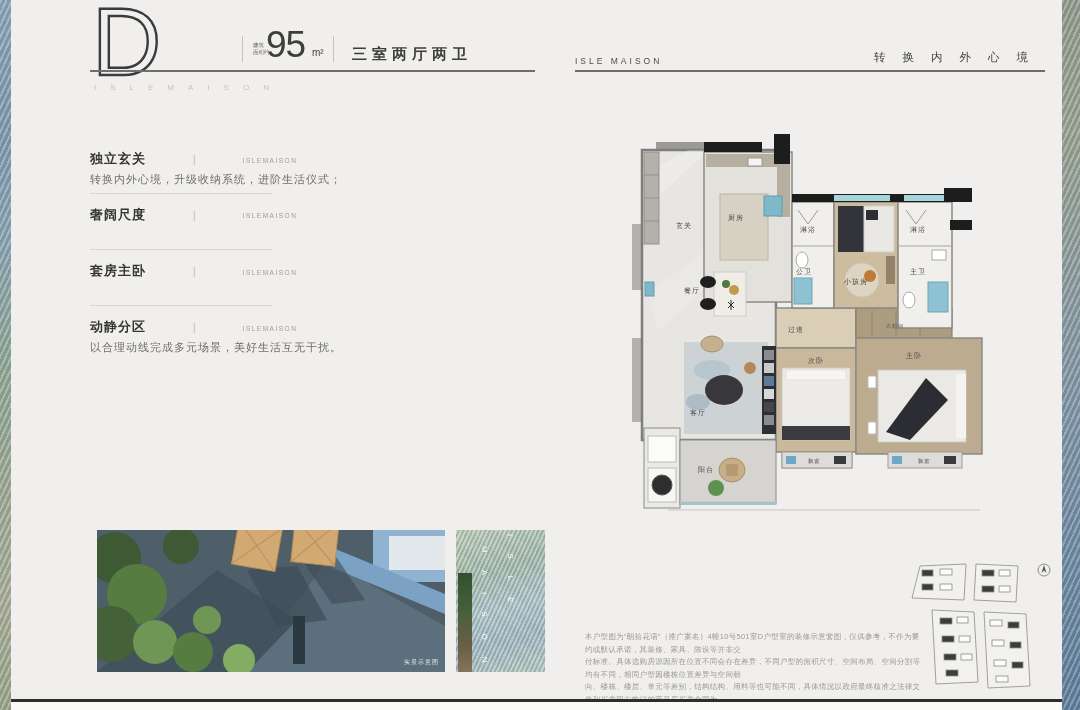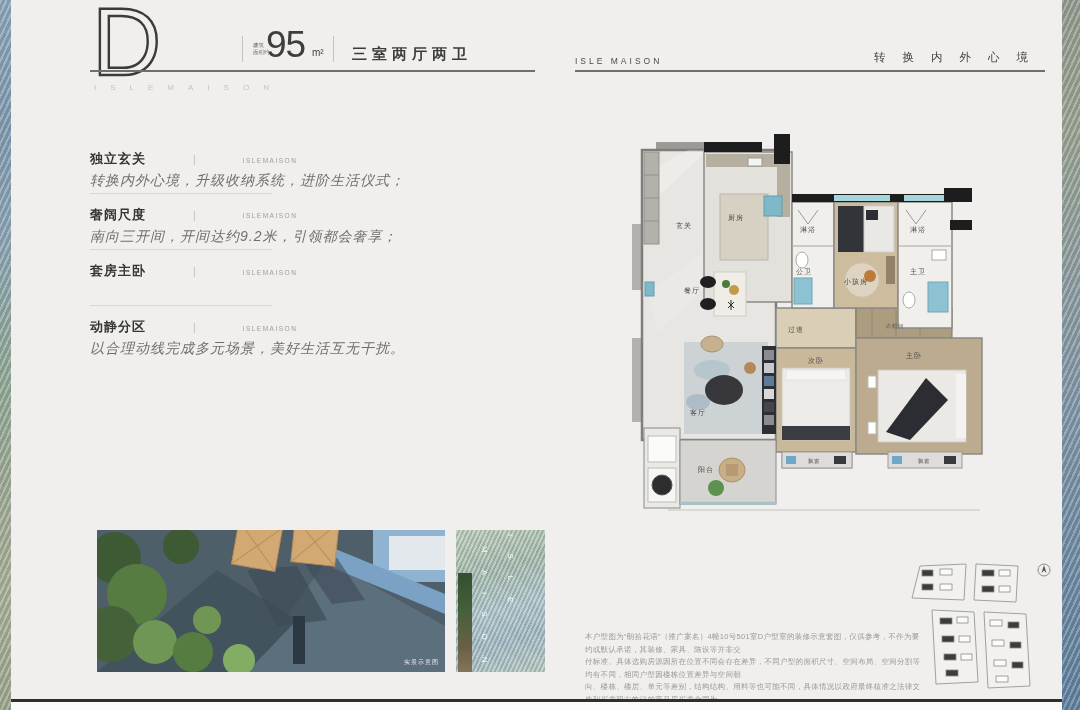--- a/index.html
+++ b/index.html
@@ -26,21 +26,21 @@
   .hrule{position:absolute;height:2px;background:#6e6e6c;}
   .brand-spaced{position:absolute;left:94px;top:83px;font-size:8px;letter-spacing:14px;color:#c3c3c1;}
   .brand-right{position:absolute;left:575px;top:56px;font-size:8.5px;letter-spacing:3px;color:#4c4c4a;}
   .slogan{position:absolute;right:35px;top:50px;font-size:11.5px;letter-spacing:17px;color:#3f3f3d;}
 
   
   .feat-title{position:absolute;left:90px;display:flex;align-items:baseline;gap:40px;}
   .feat-title b{font-size:13px;color:#353533;letter-spacing:1px;}
   .feat-title .sep{margin:0 7px;color:#bcbcba;font-size:10px;}
   .feat-title .tag{font-size:6.5px;letter-spacing:1.5px;color:#9c9c9a;}
-  .feat-desc{position:absolute;left:90px;font-size:14px;color:#6f6f6d;letter-spacing:1px;font-style:italic;}
+  .feat-desc{position:absolute;left:90px;font-size:11px;color:#6f6f6d;letter-spacing:1px;}
   .feat-div{position:absolute;left:90px;width:182px;height:1px;background:#d7d7d5;}
 
   
   .floorplan{position:absolute;left:628px;top:132px;width:362px;height:386px;}
   .fp-label{font-size:7px;fill:#4a4a48;letter-spacing:1px;}
   .fp-label-sm{font-size:5.5px;fill:#636361;letter-spacing:.5px;}
   .siteplan{position:absolute;left:902px;top:556px;width:156px;height:148px;}
 
   
   .photo{position:absolute;left:97px;top:530px;width:348px;height:142px;}
@@ -101,21 +101,20 @@
       <span class="tag">ISLEMAISON</span>
   </div>
   <div class="feat-desc" style="top:172px;">转换内外心境，升级收纳系统，进阶生活仪式；</div>
   <div class="feat-div" style="top:193px;"></div>
 
   <div class="feat-title" style="top:206px;align-items:center;">
     <b>奢阔尺度</b>
       <span class="sep">|</span>
       <span class="tag">ISLEMAISON</span>
   </div>
-  <div class="feat-desc" style="top:228px;">南向三开间，开间达约9.2米，引领都会奢享；</div>
   <div class="feat-div" style="top:249px;"></div>
 
   <div class="feat-title" style="top:262px;">
     <b>套房主卧</b>
       <span class="sep">|</span>
       <span class="tag">ISLEMAISON</span>
   </div>
   <div class="feat-div" style="top:305px;"></div>
 
   <div class="feat-title" style="top:318px;">

